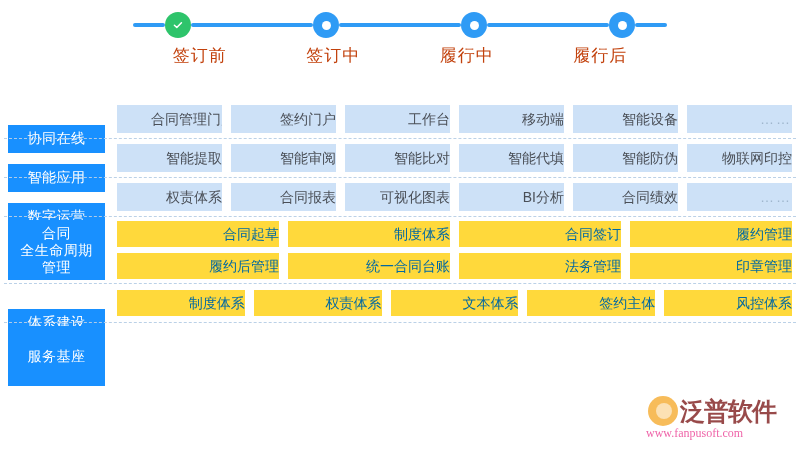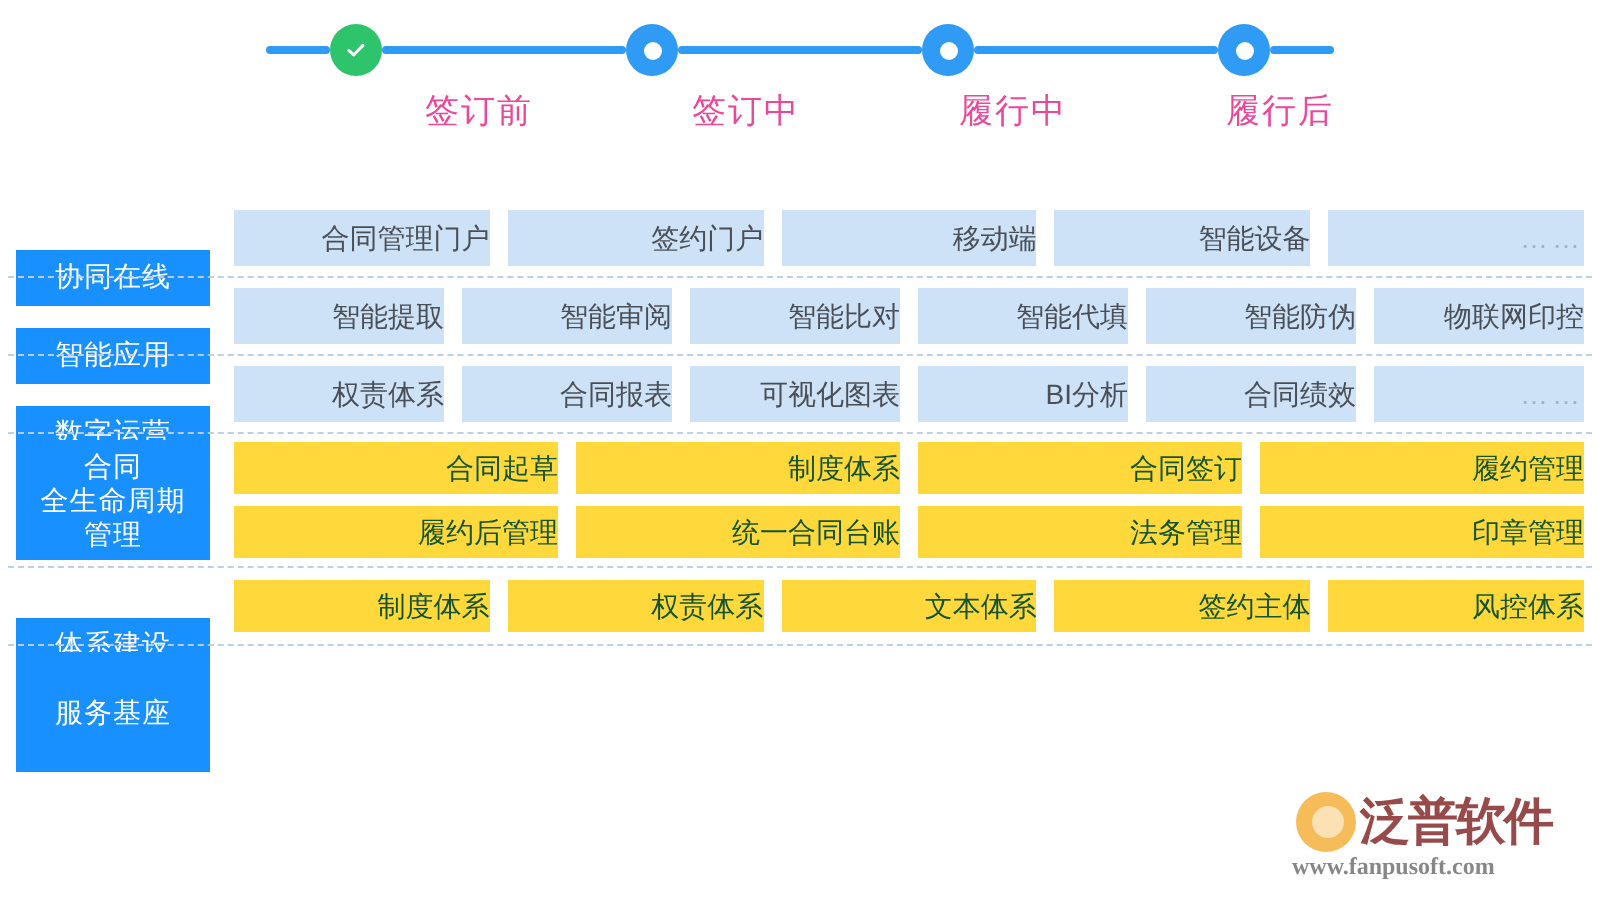--- a/index.html
+++ b/index.html
@@ -37,21 +37,21 @@
   .step-node.ring:after{
     content:"";position:absolute;left:50%;top:50%;
     width:9px;height:9px;margin-left:-4.5px;margin-top:-4.5px;
     background:#ffffff;border-radius:50%;
   }
   .stepper-labels{
     position:absolute;left:133px;top:44px;width:534px;height:24px;
     display:flex;
   }
   .step-label{
-    flex:1 1 0;text-align:right;font-size:17px;color:#ec4899;
+    flex:1 1 0;text-align:center;font-size:17px;color:#c2410c;
     line-height:24px;letter-spacing:1px;
   }
 
   
   #matrix{position:absolute;left:0;top:100px;width:800px;}
   .row{
     position:relative;
     display:flex;
     align-items:stretch;
     padding:0 8px 0 8px;
@@ -86,21 +86,21 @@
     height:28px;line-height:28px;
     text-align:right;
     font-size:14px;
     color:#4a4f57;
     background:#cde1f7;
     white-space:nowrap;
     overflow:hidden;
     padding-left:34px;
   }
   .cell.dots{color:#9fb6cd;letter-spacing:2px;}
-  .row.yellow .cell{background:#ffd93b;color:#14532d;}
+  .row.yellow .cell{background:#ffd93b;color:#0369a1;}
   .row.yellow .cell{height:26px;line-height:26px;}
 
   
   .row.r-simple{height:38px;}
   .row.r-simple .row-label{height:28px;align-self:center;margin-top:39px;}
   .row.r-double{height:66px;}
   .row.r-double .row-label{height:60px;align-self:center;}
 
   
   #watermark{
@@ -121,22 +121,22 @@
     width:16px;height:16px;border-radius:50%;
     background:#ffffff;opacity:.55;
   }
   .wm-text{
     font-size:25px;font-weight:bold;color:#7f1d1d;opacity:.8;
     letter-spacing:-1px;line-height:30px;
     white-space:nowrap;
   }
   .wm-url{
     position:absolute;left:6px;top:34px;
-    font-size:12px;color:#737373;opacity:.85;
-    font-family:"Liberation Serif",serif;font-weight:bold;
+    font-size:12px;color:#ec4899;opacity:.85;
+    font-family:"Liberation Serif",serif;font-weight:normal;
     white-space:nowrap;
   }
 </style>
 </head>
 <body>
 
 <div id="stepper">
   <div class="stepper-track">
       <div class="step-line edge"></div>
       <div class="step-node done">
@@ -160,20 +160,21 @@
     </div>
 </div>
 
 <div id="matrix">
     <div class="row r-simple">
       <div class="row-label">协同在线</div>
       <div class="row-cells">
         <div class="cell-line">
           <div class="cell">合同管理门户</div>
           <div class="cell">签约门户</div>
+          <div class="cell">工作台</div>
           <div class="cell">移动端</div>
           <div class="cell">智能设备</div>
           <div class="cell dots">……</div>
         </div>
       </div>
     </div>
     <div class="row-sep"></div>
     <div class="row r-simple">
       <div class="row-label">智能应用</div>
       <div class="row-cells">

